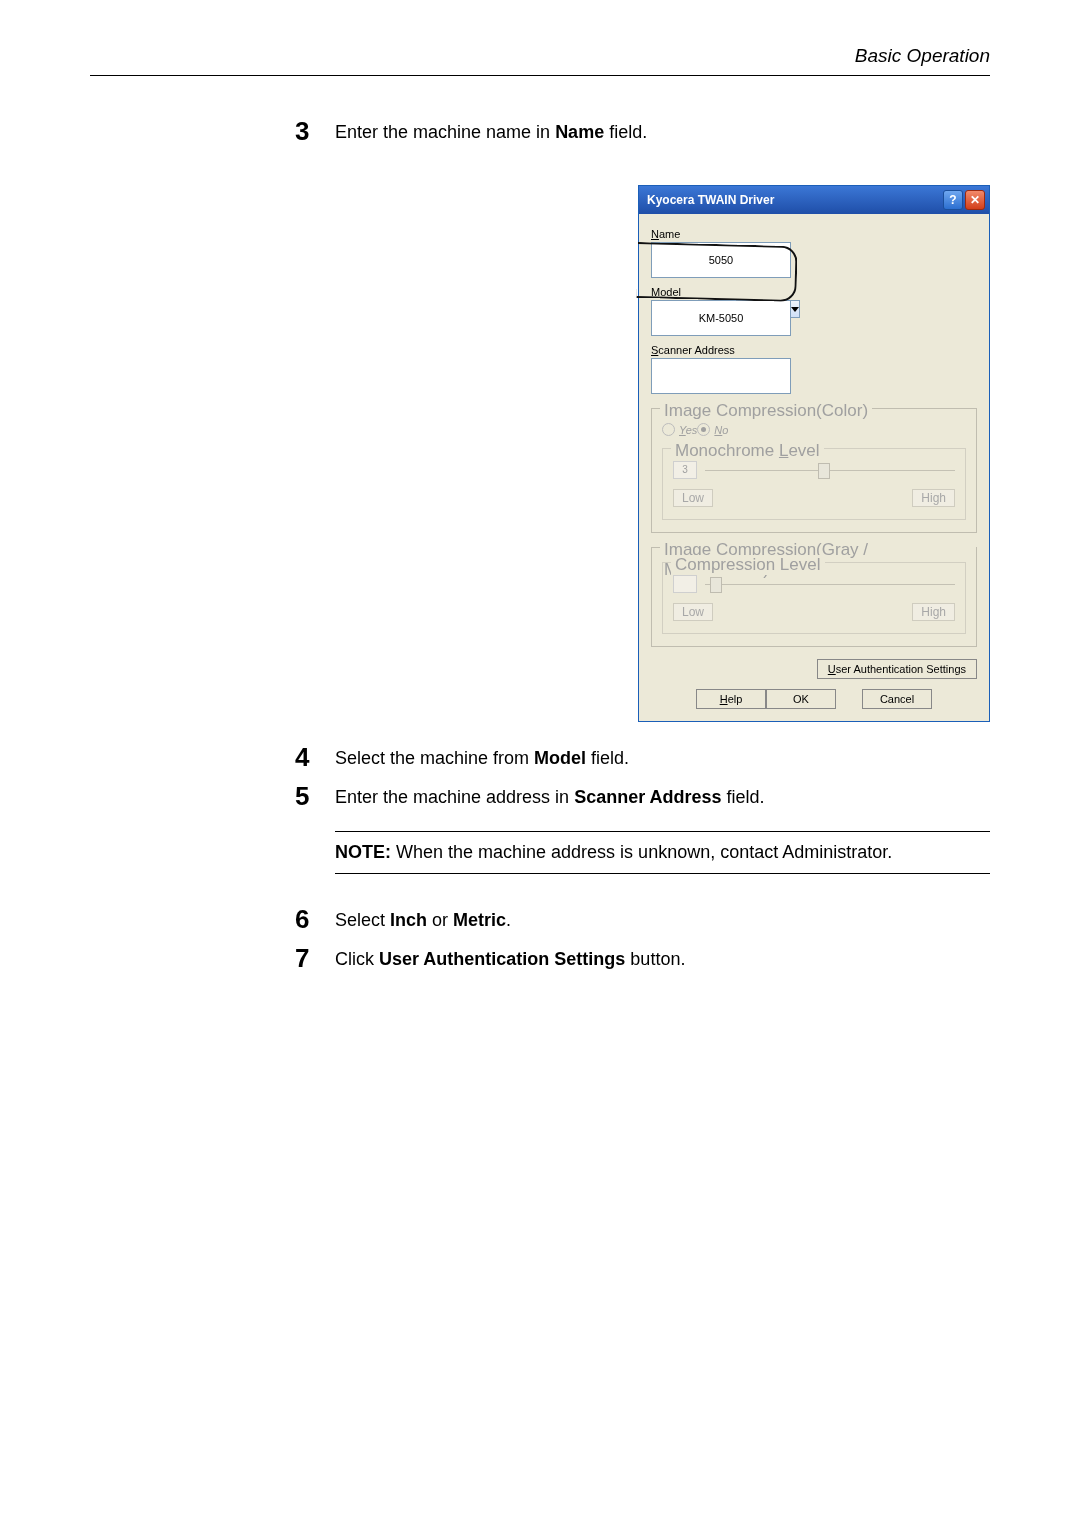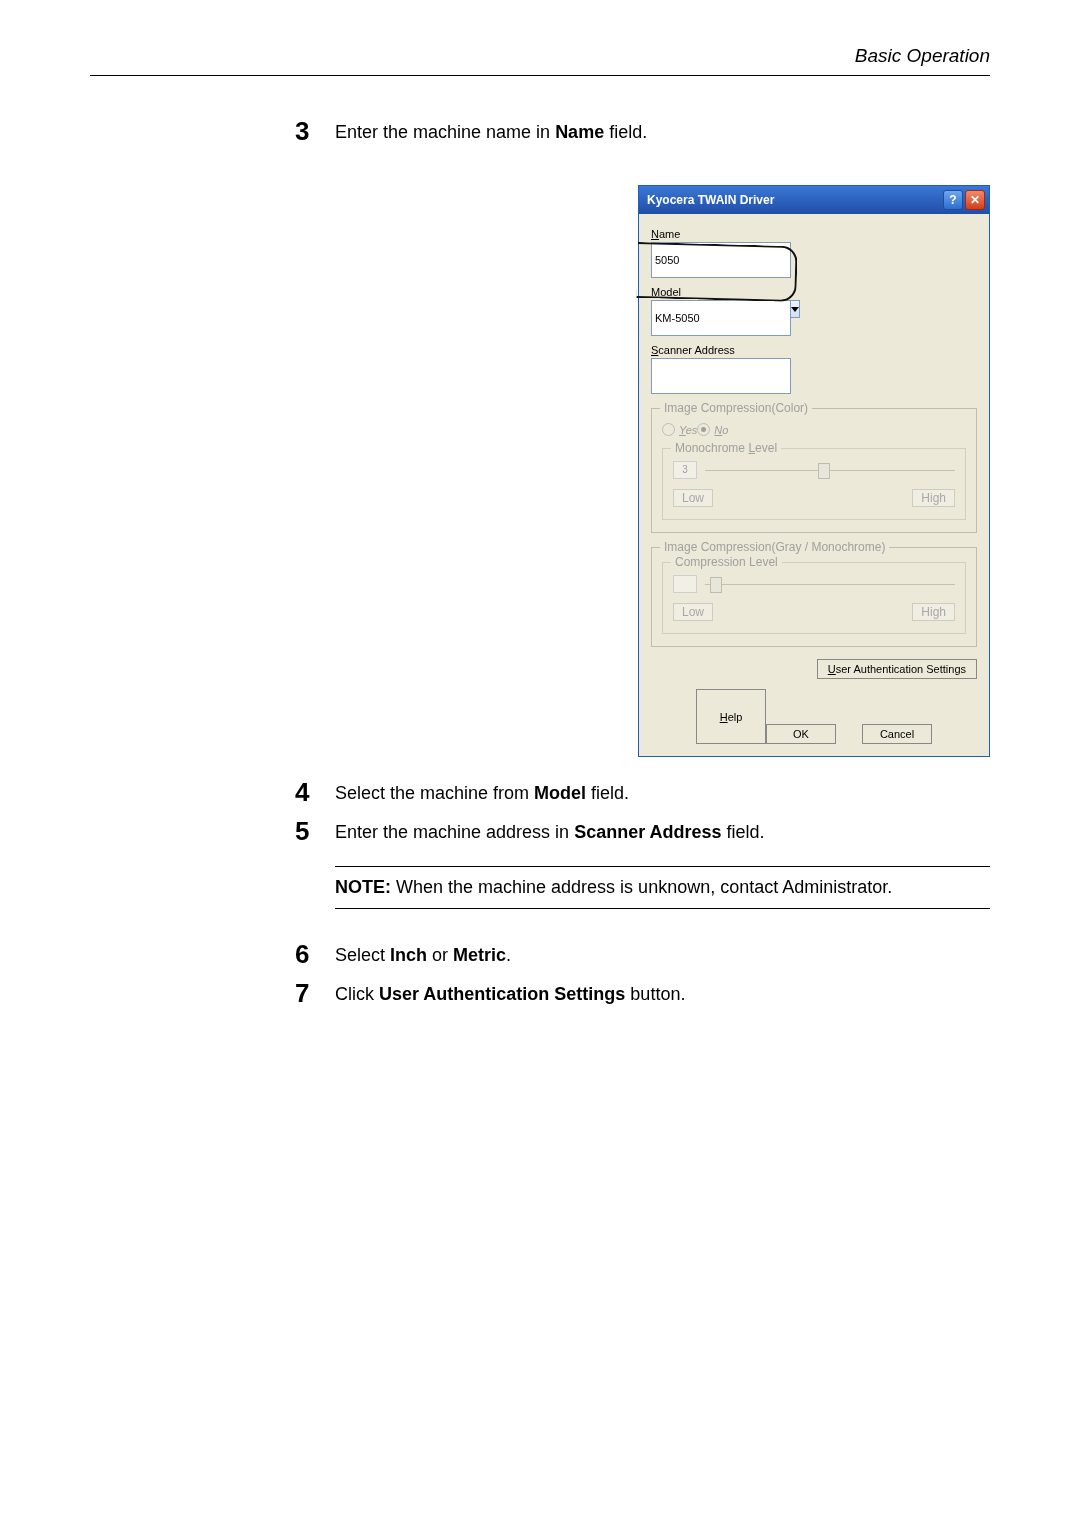--- a/index.html
+++ b/index.html
@@ -115,20 +115,21 @@
   .underline { text-decoration: underline; }
   .text-input {
     width: 140px;
     height: 18px;
     background: #fff;
     border: 1px solid #7f9db9;
     box-sizing: border-box;
     padding: 17px 3px;
     font-size: 11px;
     font-family: Tahoma, Arial, sans-serif;
+    text-align: center;
   }
   .combo {
     display: flex;
     width: 120px;
   }
   .combo .text-input { flex: 1; }
   .combo .combo-btn {
     width: 16px; height: 18px;
     background: linear-gradient(to bottom,#eef3fb,#cfe0f7);
     border: 1px solid #7f9db9;
@@ -146,21 +147,21 @@
     border: 1px solid #c0bdb0;
     margin-top: 14px;
     padding: 10px 10px 12px 10px;
     position: relative;
   }
   .group-legend {
     position: absolute;
     top: -8px; left: 8px;
     background: #ece9d8;
     padding: 0 4px;
-    font-size: 12px;
+    font-size: 17px;
   }
   .disabled, .disabled .group-legend, .disabled .lbl { color: #a0a0a0; }
   .radio-row { display: flex; margin-top: 4px; align-items: flex-start; font-style: italic; }
   .radio-item { display: flex; align-items: center; gap: 4px; }
   .radio-dot {
     width: 11px; height: 11px;
     border: 1px solid #7f9db9;
     border-radius: 50%;
     display: inline-flex; align-items: center; justify-content: center;
   }
@@ -219,21 +220,21 @@
     font-size: 11px;
     padding: 3px 10px;
     box-sizing: border-box;
   }
   .final-btn-row {
     display: flex;
     justify-content: center;
     margin-top: 10px;
   }
   .final-btn-row .win-btn { min-width: 70px; text-align: center; }
-  .final-btn-row .grp { display:flex; gap: 26px; margin-top: 35px; }
+  .final-btn-row .grp { display:flex; gap: 26px; }
   
   .ring {
     border: 2px solid #111;
     border-left: none;
     border-radius: 0 16px 16px 0;
     position: absolute;
     top: 30px;
     left: -2px;
     height: 52px;
     width: 158px;

